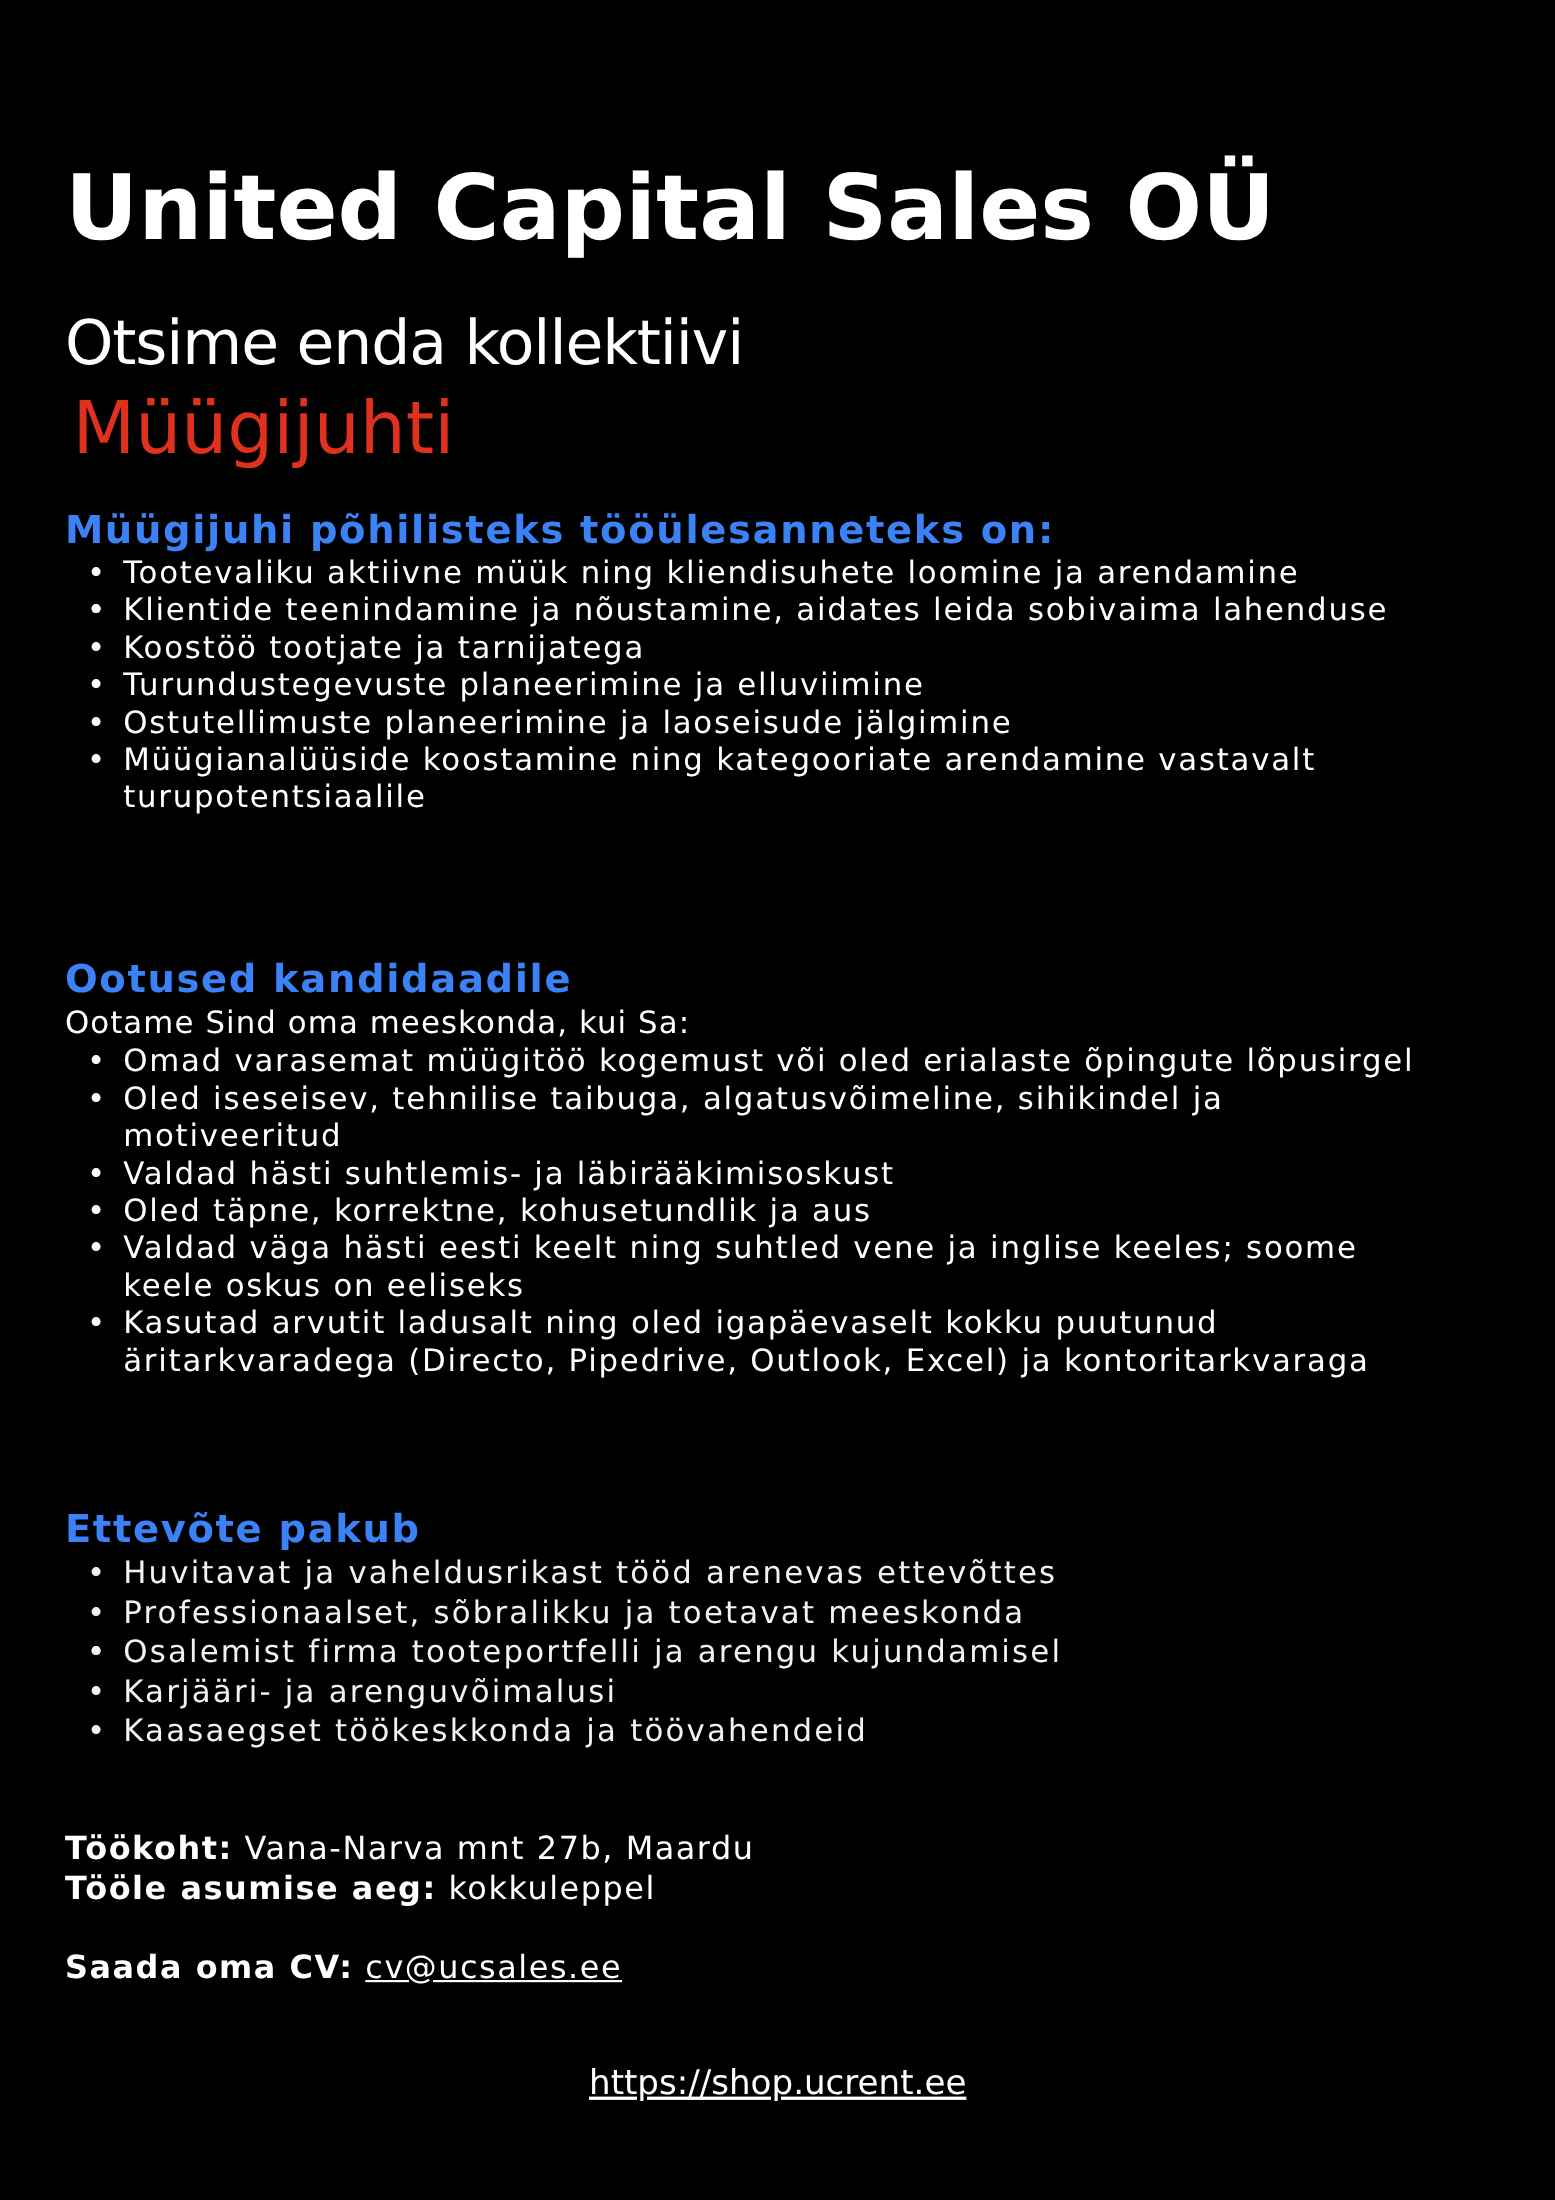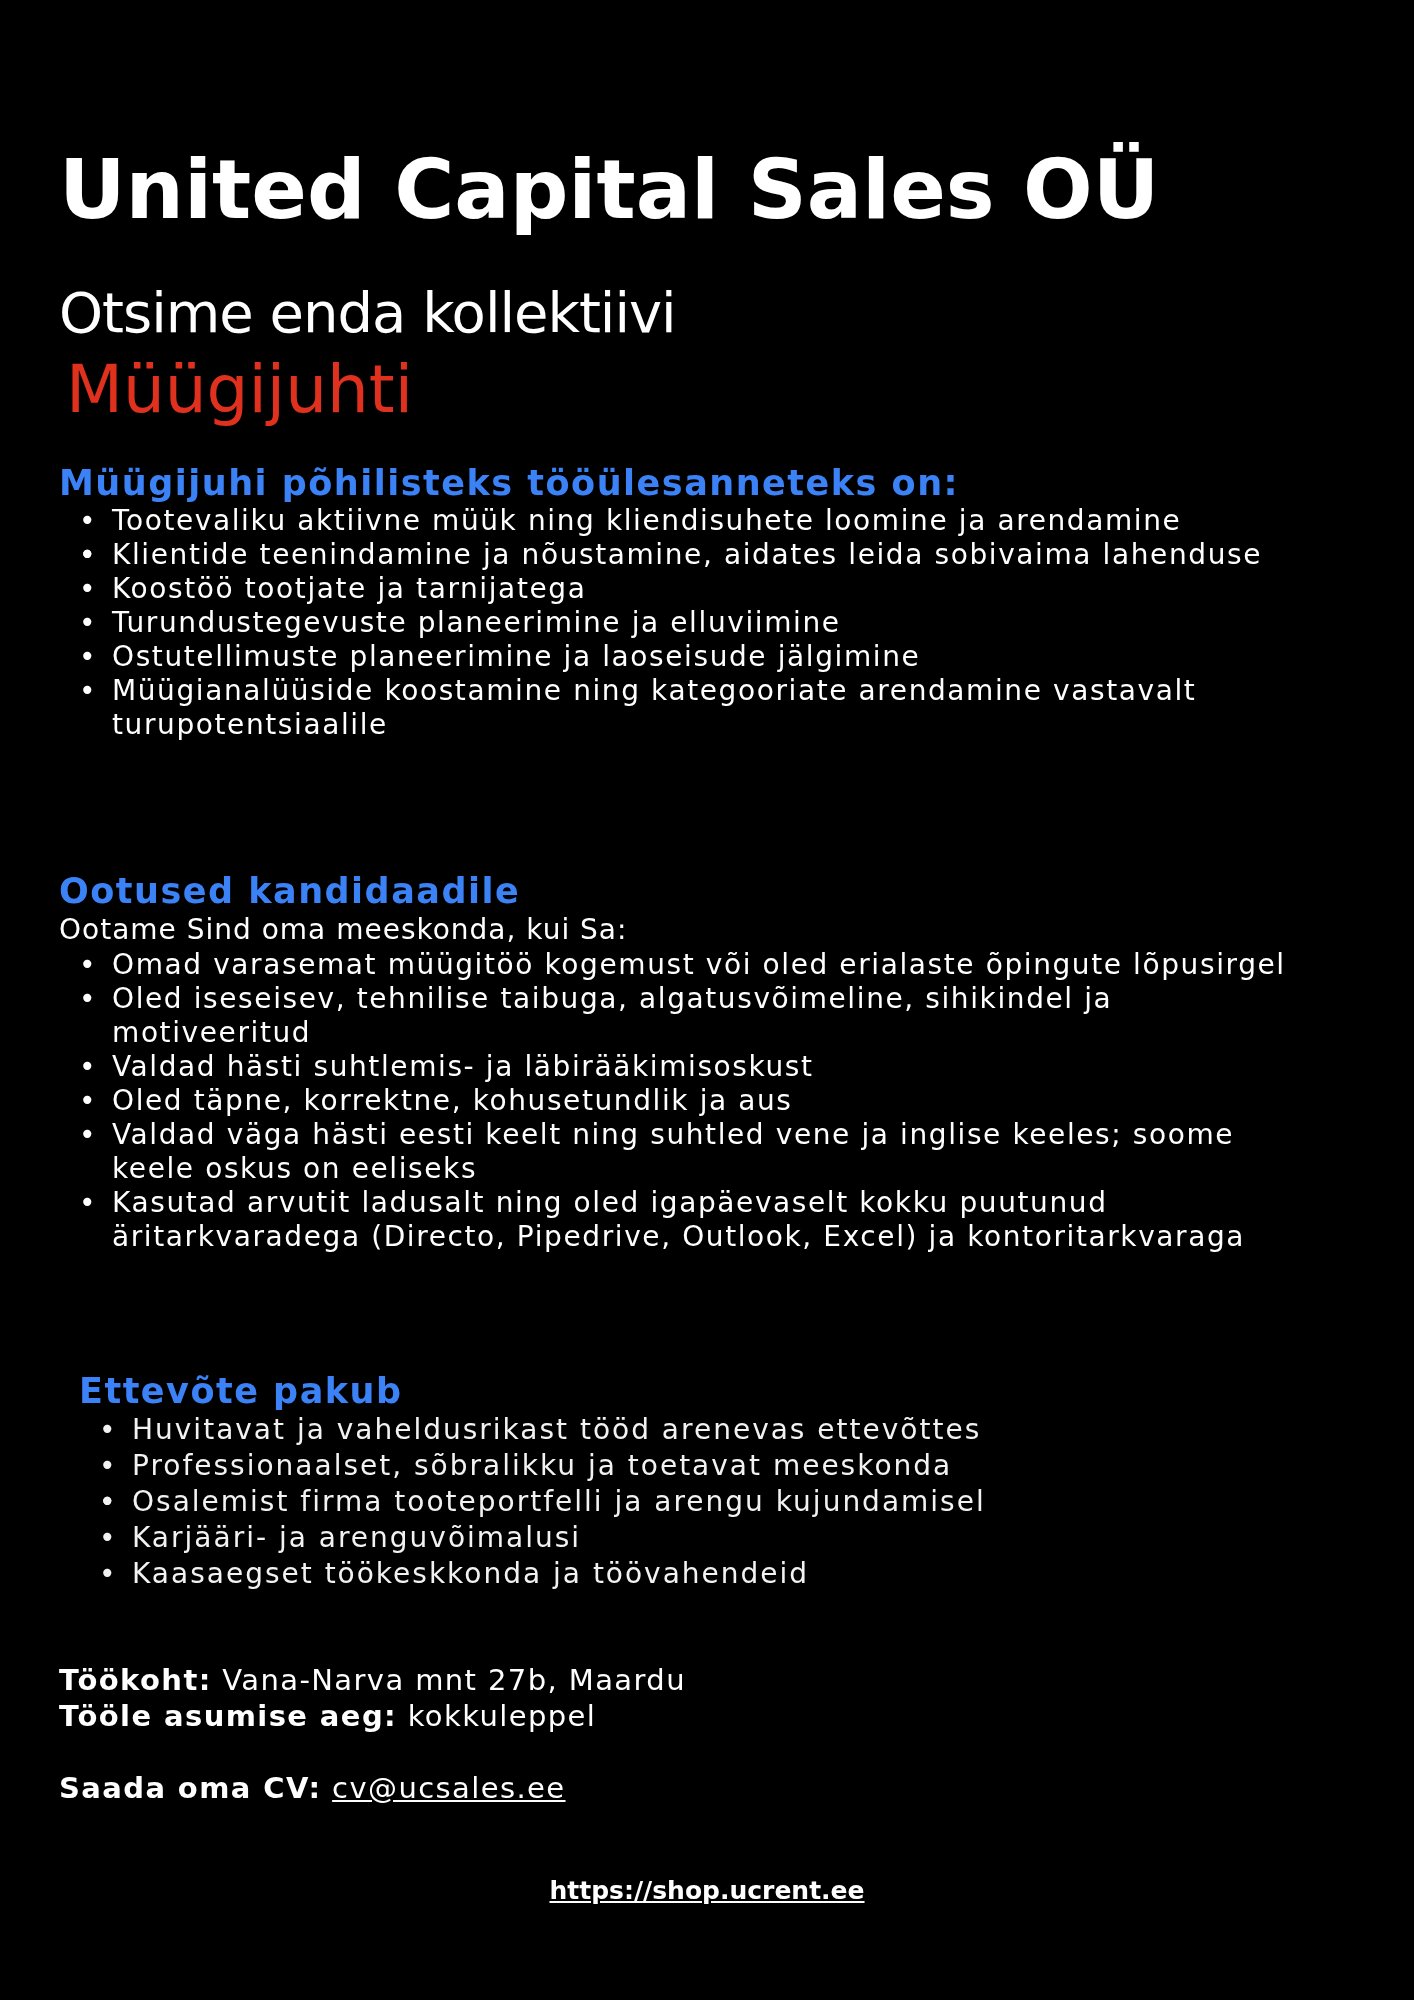--- a/index.html
+++ b/index.html
@@ -13,21 +13,21 @@
   .position { top:348px; left:66px; font-size:66px; font-weight:normal; color:#E0301E; line-height:84px; }
   .h-red { color:#3b82f6; font-weight:bold; font-size:35px; letter-spacing:1.5px; line-height:42px; white-space:nowrap; }
   .sub-bold { font-weight:normal; font-size:28px; letter-spacing:1px; line-height:36px; }
   ul.items { margin:0; padding:0; list-style:none; width:1230px; }
   ul.items li { position:relative; padding-left:53px; font-size:28px; letter-spacing:1.6px; line-height:34px; font-weight:normal; }
   ul.items.light li { font-weight:normal; color:#f2f2f2; letter-spacing:2px; line-height:36px; }
   ul.items li .bullet { position:absolute; left:20px; top:0; }
   .info-line { font-size:29px; letter-spacing:1.4px; line-height:36px; white-space:nowrap; }
   .info-line b { font-weight:bold; }
   a.link { color:#fff; text-decoration:underline; }
-  .footer-url { position:absolute; top:1876px; left:0; width:1414px; text-align:center; font-size:25px; font-weight:bold; }
+  .footer-url { position:absolute; top:1876px; left:0; width:1414px; text-align:center; font-size:31px; font-weight:normal; }
 </style>
 </head>
 <body>
 
 <div class="abs title">United Capital Sales OÜ</div>
 <div class="abs subtitle">Otsime enda kollektiivi</div>
 <div class="abs position">Müügijuhti</div>
 
 <div class="abs" style="top:462px;">
   <div class="h-red">Müügijuhi põhilisteks tööülesanneteks on:</div>
@@ -48,21 +48,21 @@
   <ul class="items" style="line-height:36px;">
       <li><span class="bullet">•</span><span>Omad varasemat müügitöö kogemust või oled erialaste õpingute lõpusirgel</span></li>
       <li><span class="bullet">•</span><span>Oled iseseisev, tehnilise taibuga, algatusvõimeline, sihikindel ja motiveeritud</span></li>
       <li><span class="bullet">•</span><span>Valdad hästi suhtlemis- ja läbirääkimisoskust</span></li>
       <li><span class="bullet">•</span><span>Oled täpne, korrektne, kohusetundlik ja aus</span></li>
       <li><span class="bullet">•</span><span>Valdad väga hästi eesti keelt ning suhtled vene ja inglise keeles; soome keele oskus on eeliseks</span></li>
       <li><span class="bullet">•</span><span>Kasutad arvutit ladusalt ning oled igapäevaselt kokku puutunud äritarkvaradega (Directo, Pipedrive, Outlook, Excel) ja kontoritarkvaraga</span></li>
     </ul>
 </div>
 
-<div class="abs" style="top:1370px;margin-left:20px;">
+<div class="abs" style="top:1370px;">
   <div class="h-red">Ettevõte pakub</div>
   <ul class="items light">
       <li><span class="bullet">•</span><span>Huvitavat ja vaheldusrikast tööd arenevas ettevõttes</span></li>
       <li><span class="bullet">•</span><span>Professionaalset, sõbralikku ja toetavat meeskonda</span></li>
       <li><span class="bullet">•</span></li>
       <li><span class="bullet">•</span><span>Osalemist firma tooteportfelli ja arengu kujundamisel</span></li>
       <li><span class="bullet">•</span><span>Karjääri- ja arenguvõimalusi</span></li>
       <li><span class="bullet">•</span><span>Kaasaegset töökeskkonda ja töövahendeid</span></li>
     </ul>
 </div>

